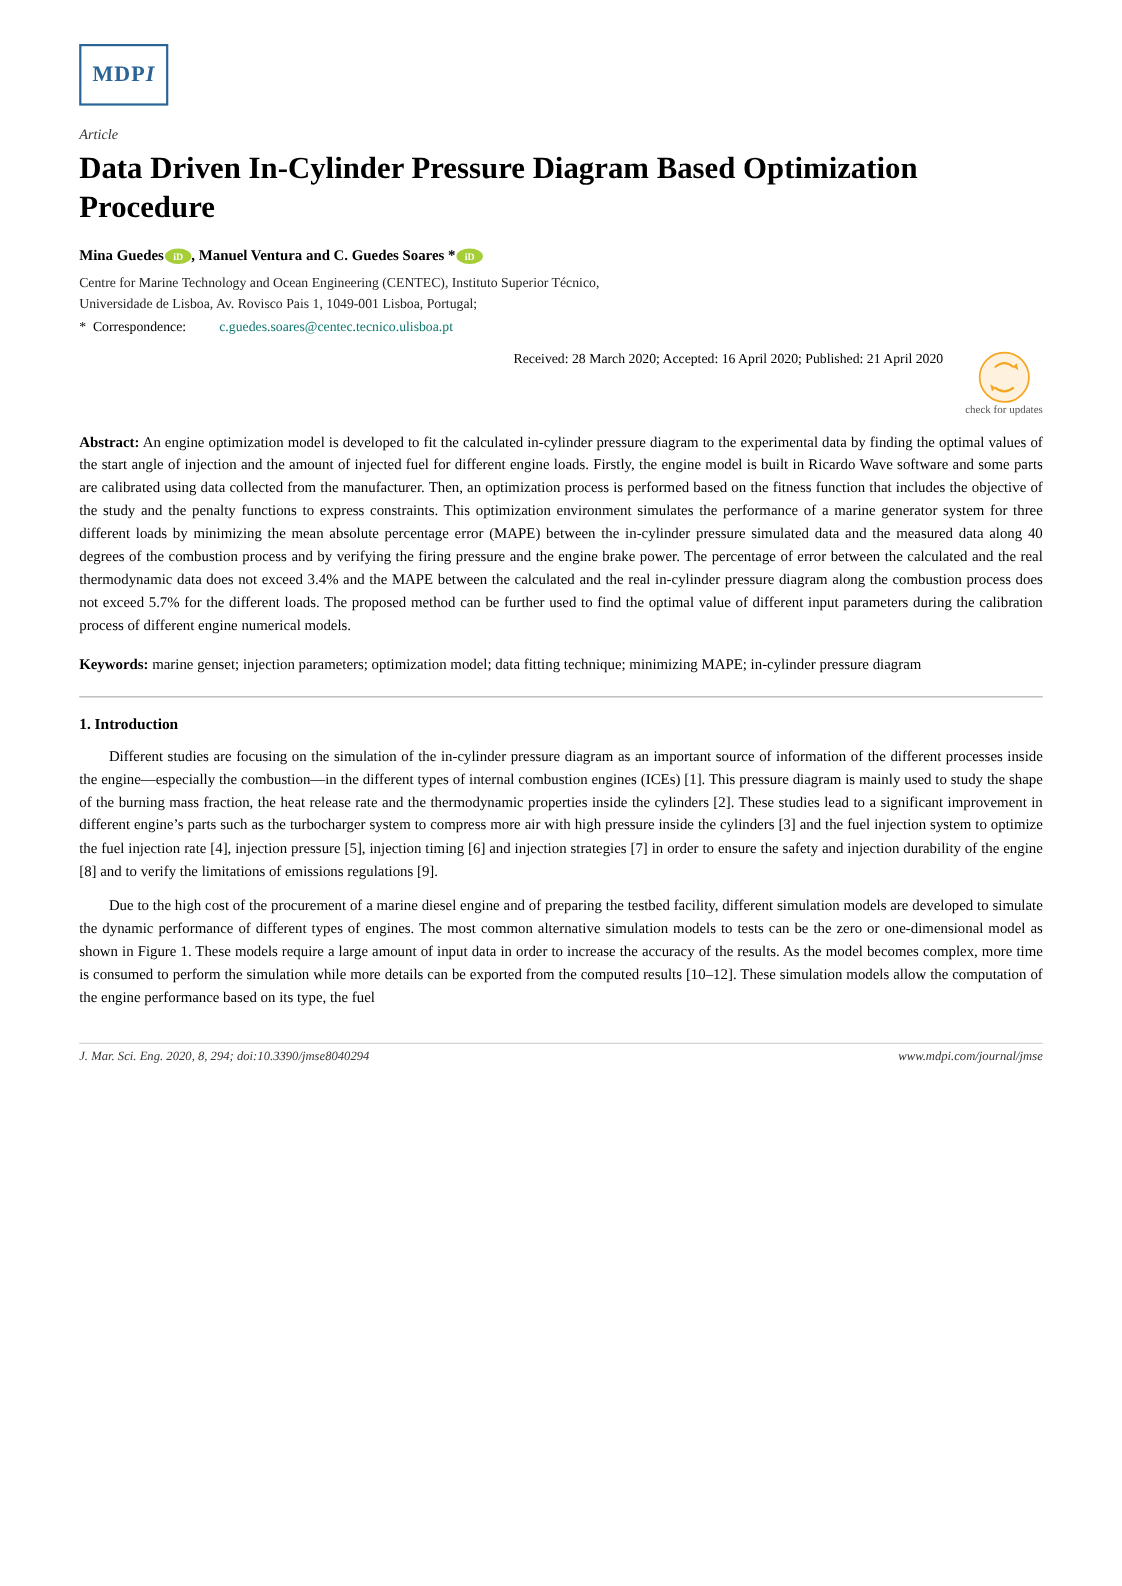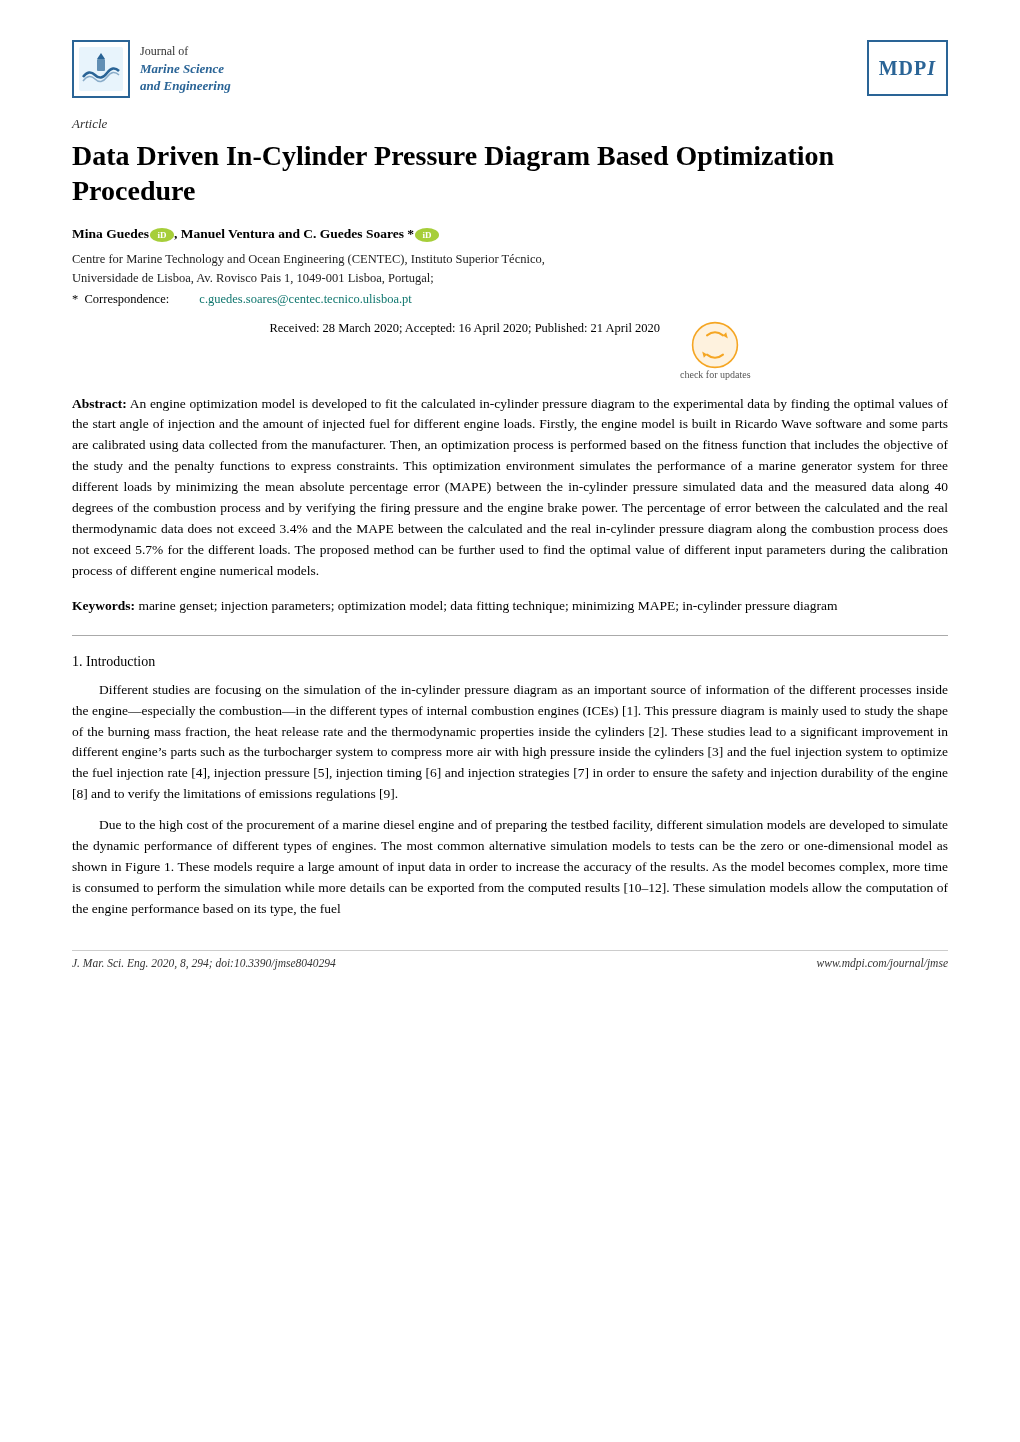--- a/index.html
+++ b/index.html
@@ -94,21 +94,21 @@
       color: #222;
       margin-bottom: 4px;
     }
     .correspondence {
       font-size: 12.5px;
       margin-bottom: 14px;
     }
     .received-line {
       display: flex;
       align-items: flex-start;
-      justify-content: center;
+      justify-content: flex-end;
       font-size: 12.5px;
       margin-bottom: 14px;
     }
     .check-updates {
       display: flex;
       flex-direction: column;
       align-items: center;
       font-size: 10px;
       color: #555;
       margin-left: 20px;
@@ -134,21 +134,21 @@
     .keywords-section .label {
       font-weight: bold;
     }
     .divider {
       border: none;
       border-top: 1px solid #aaa;
       margin: 14px 0 18px 0;
     }
     .section-title {
       font-size: 14px;
-      font-weight: normal;
+      font-weight: bold;
       margin-bottom: 10px;
       color: #000;
     }
     .body-text {
       text-align: justify;
       line-height: 1.55;
       margin-bottom: 10px;
       text-indent: 2em;
     }
     .footer {
@@ -160,38 +160,20 @@
       font-size: 11.5px;
       color: #333;
       font-style: italic;
     }
     a { color: #0f766e; text-decoration: none; margin-left: 27px; }
   </style>
 </head>
 <body>
 
 <div class="header">
-  <div class="journal-logo">
-    <div class="logo-icon">
-      <svg viewBox="0 0 48 48" xmlns="http://www.w3.org/2000/svg">
-
-        <rect x="2" y="2" width="44" height="44" fill="#e8f4fc" rx="2"></rect>
-
-        <path d="M6 32 Q12 24 18 30 Q24 36 30 28 Q36 20 42 26" stroke="#2a6496" stroke-width="2.5" fill="none"></path>
-        <path d="M6 36 Q12 28 18 34 Q24 40 30 32 Q36 24 42 30" stroke="#2a6496" stroke-width="1.5" fill="none" opacity="0.5"></path>
-        <rect x="20" y="14" width="8" height="12" fill="#2a6496" opacity="0.7" rx="1"></rect>
-        <polygon points="24,8 28,14 20,14" fill="#2a6496"></polygon>
-      </svg>
-    </div>
-    <div class="journal-name">
-      <div class="normal">Journal of</div>
-      <div class="bold">Marine Science</div>
-      <div class="bold">and Engineering</div>
-    </div>
-  </div>
   <div class="mdpi-logo">
     <span>MDP</span>
       <span style="color:#2a6496; font-style:italic;">I</span>
   </div>
 </div>
 
 <div class="article-type">Article</div>
 
 <div class="article-title">Data Driven In-Cylinder Pressure Diagram Based Optimization Procedure</div>
 

